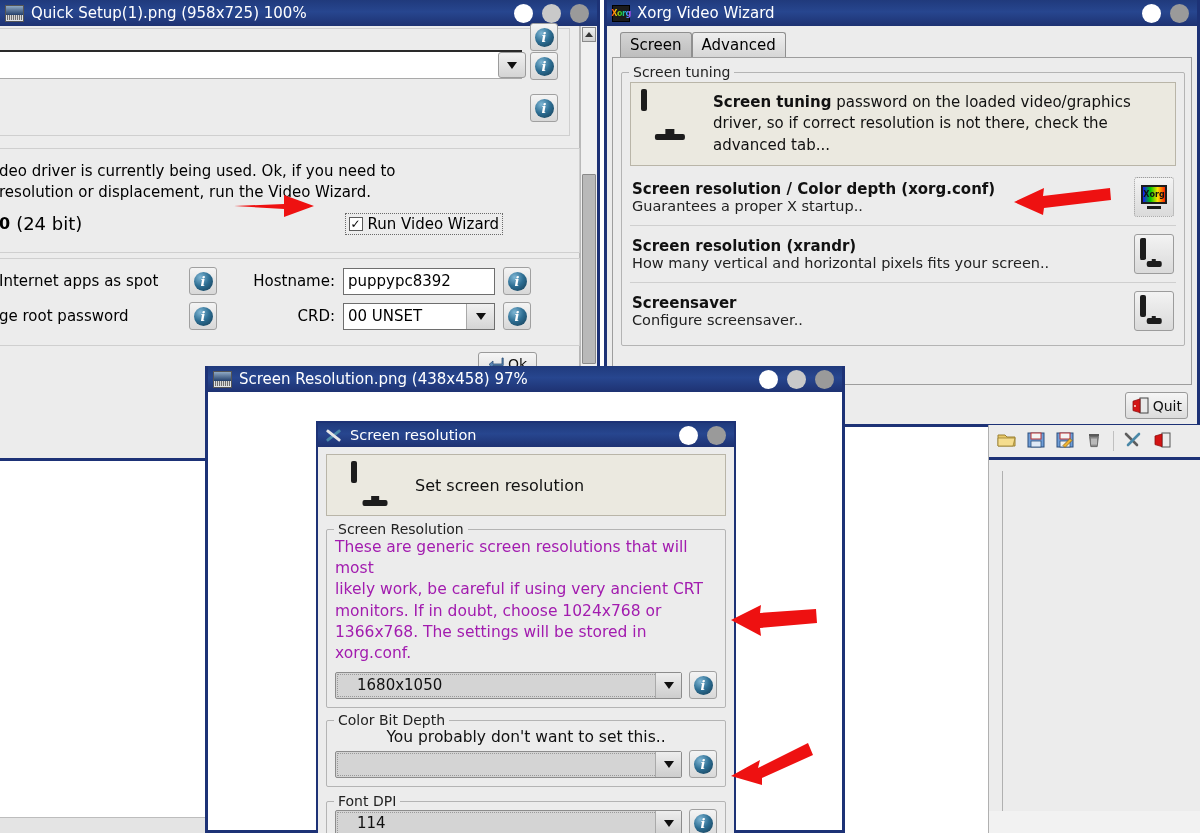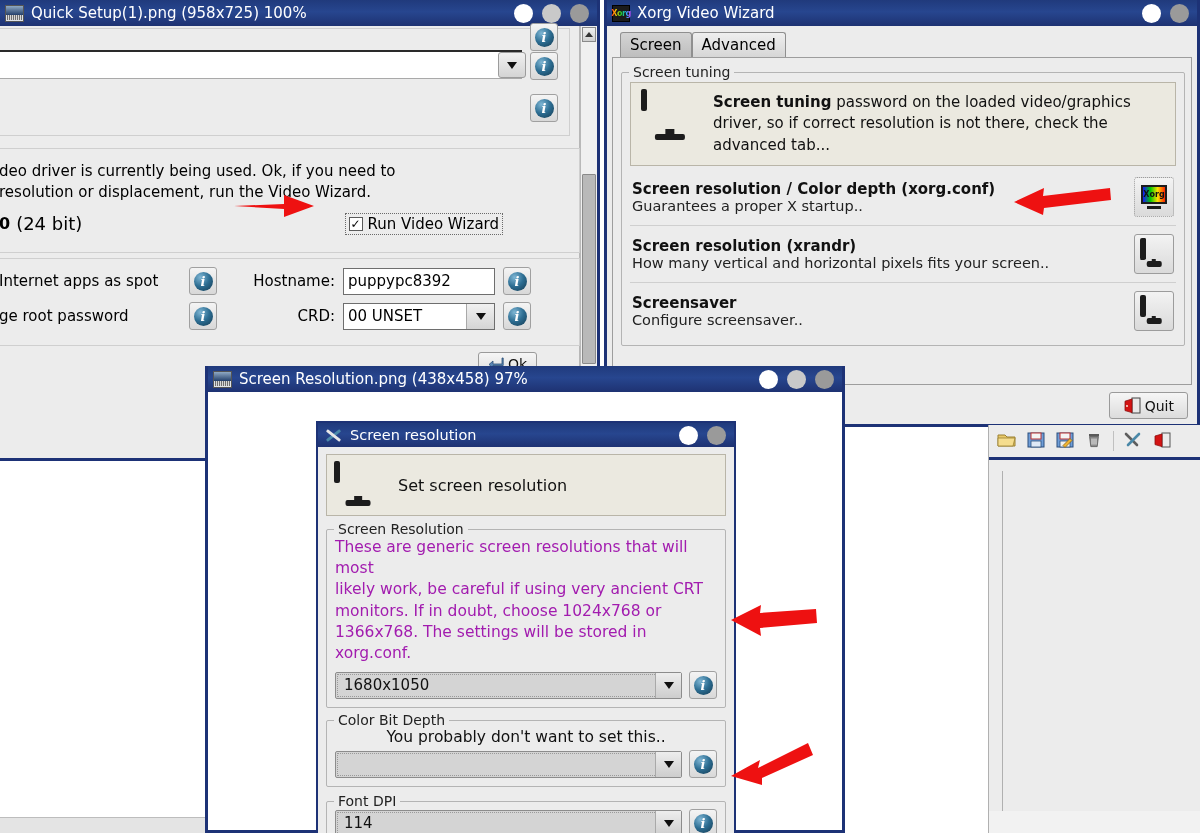--- a/index.html
+++ b/index.html
@@ -95,21 +95,21 @@
     border:1px solid #9a9a9a; border-radius:3px;
     background:linear-gradient(to bottom,#f6f6f6,#dcdcdc);
     padding:2px 7px; font-size:14px; display:inline-flex;
     align-items:center; gap:4px; color:#111; cursor:default;
   }
   .combo {
     display:flex; align-items:stretch; border:1px solid #8c8c8c;
     background:#d4d4d4; border-radius:2px; height:27px; flex:1; min-width:0;
   }
   .combo .val {
-    flex:1; min-width:0; padding:0 6px; display:flex; align-items:center;
+    flex:1; min-width:0; padding:0 19px; display:flex; align-items:center;
     font-size:15px; color:#111; overflow:hidden; white-space:nowrap;
     border:1px dotted #9a9a9a; border-right:none; margin:1px 0 1px 1px;
   }
   .combo .arrow {
     width:26px; display:flex; align-items:center; justify-content:center;
     border-left:1px solid #a9a9a9;
     background:linear-gradient(to bottom,#ededed,#cdcdcd);
   }
   .arrow-gly { width:0;height:0;border-left:5px solid transparent;
     border-right:5px solid transparent;border-top:7px solid #101010; }
@@ -378,21 +378,21 @@
           <div style="flex:1"></div>
         </div>
 
         <div style="flex:1"></div>
       </div>
     </div>
 
     <div style="display:flex; align-items:center; padding:7px 4px 0 4px;">
       <span class="btn" style="padding:4px 9px;">s...</span>
       <span style="flex:1"></span>
-      <span class="btn" style="padding:4px 13px;">
+      <span class="btn" style="padding:4px 5px;">
         <svg width="18" height="17" viewBox="0 0 18 17">
           <rect x="9" y="1" width="8" height="15" fill="#e9e9e9" stroke="#444" stroke-width="1"></rect>
           <path d="M9 2 L2 4.2 V13.6 L9 15.6 Z" fill="#d41414" stroke="#8b0c0c" stroke-width="0.8"></path>
           <circle cx="4" cy="9" r="0.9" fill="#ffe"></circle>
         </svg>
         <span>Quit</span>
       </span>
     </div>
   </div>
 </div>
@@ -467,21 +467,21 @@
           </span>
         <span class="tb-title">Screen resolution</span>
         <span class="tb-btns">
           <i class="tb-dot dot-w"></i>
           <i class="tb-dot dot-d"></i>
         </span>
       </div>
 
       <div style="padding:7px 8px 8px 8px; display:flex; flex-direction:column; height:calc(100% - 24px);">
 
-        <div style="display:flex; align-items:center; gap:16px; background:#ebe9e0; border:1px solid #b9b5a8; padding:9px 7px;">
+        <div style="display:flex; align-items:center; gap:16px; background:#ebe9e0; border:1px solid #b9b5a8; padding:9px 24px;">
           <span class="mon" style="width:48px;height:42px;">
             <span class="screen"></span><span class="neck"></span><span class="base"></span>
           </span>
           <span style="font-size:16px; color:#111;">Set screen resolution</span>
         </div>
 
         <div class="group" style="margin-top:13px; padding:7px 8px 8px;">
           <span class="legend">Screen Resolution</span>
           <div style="font-size:15.5px; line-height:1.37; color:#a21caf;">
             <div>These are generic screen resolutions that will most</div>

